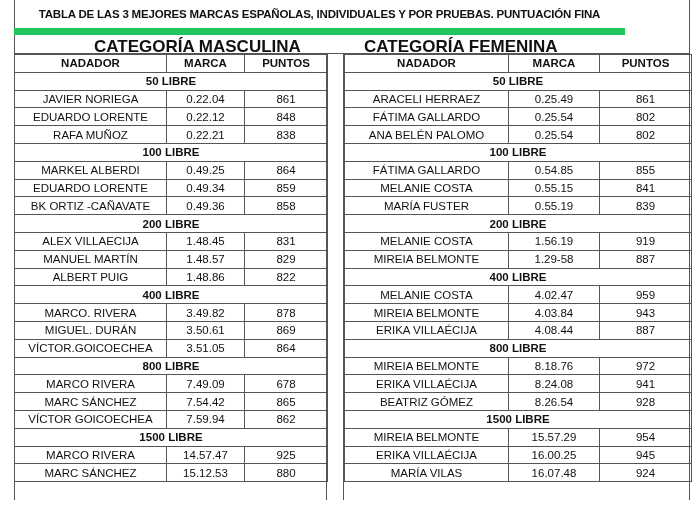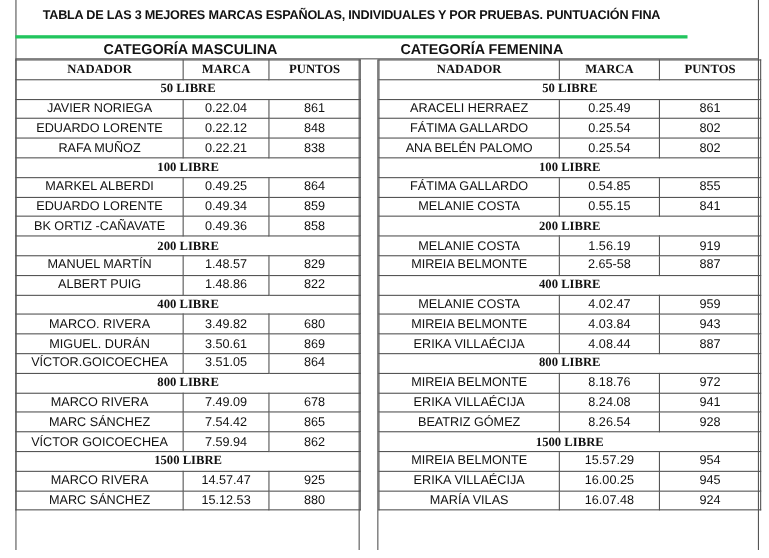--- a/index.html
+++ b/index.html
@@ -1,32 +1,32 @@
 <!DOCTYPE html>
 <html><head>
 <meta charset="utf-8">
 <style>
   html, body { margin: 0; padding: 0; background: #ffffff; }
   body { width: 699px; height: 507px; position: relative; overflow: hidden;
          font-family: "Liberation Sans", sans-serif; color: #111; }
   .frame { position: absolute; left: 14px; top: 0px; width: 676px; height: 500px;
            border-left: 1px solid #555; border-right: 1px solid #555; box-sizing: border-box; }
   .title-row { position: absolute; left: 14px; top: 0; width: 611px; height: 35px;
-               border-bottom: 3px solid #22c55e; box-sizing: border-box;
+               border-bottom: 7px solid #22c55e; box-sizing: border-box;
                font-size: 11.5px; font-weight: bold; text-align: center; padding-top: 8px;
                letter-spacing: -0.2px; }
   .cat-row { position: absolute; top: 35px; height: 19px; width: 676px; left: 14px;
              border-bottom: 1px solid #555; box-sizing: border-box; }
-  .cat-label { position: absolute; top: 2px; font-size: 13px; font-weight: bold; }
+  .cat-label { position: absolute; top: 2px; font-size: 17px; font-weight: bold; }
   .cat-left { left: 80px; }
   .cat-right { left: 350px; }
   table.t { position: absolute; top: 54px; border-collapse: collapse; table-layout: fixed; }
   table.t td { border: 1px solid #555; height: 16.8px; padding: 0; text-align: center;
                font-size: 11.5px; white-space: nowrap; overflow: hidden; line-height: 16px; }
-  table.t tr.hdr td, table.t tr.ev td { font-weight: bold; font-family: Liberation Serif, serif; }
+  table.t tr.hdr td, table.t tr.ev td { font-weight: bold; }
   #tleft { left: 14px; width: 313px; }
   #tright { left: 344px; width: 347px; }
   .spacer { position: absolute; left: 326px; top: 54px; width: 18px; height: 446px;
             border-left: 1px solid #555; border-right: 1px solid #555; box-sizing: border-box; }
 </style>
 </head>
 <body>
 
 <div class="frame"></div>
 <div class="title-row">TABLA DE LAS 3 MEJORES MARCAS ESPAÑOLAS, INDIVIDUALES Y POR PRUEBAS. PUNTUACIÓN FINA</div>
@@ -81,36 +81,41 @@
       </tr>
       <tr>
         <td>BK ORTIZ -CAÑAVATE</td>
         <td>0.49.36</td>
         <td>858</td>
       </tr>
       <tr class="ev">
         <td colspan="3">200 LIBRE</td>
       </tr>
       <tr>
+        <td>ALEX VILLAECIJA</td>
+        <td>1.48.45</td>
+        <td>831</td>
+      </tr>
+      <tr>
         <td>MANUEL MARTÍN</td>
         <td>1.48.57</td>
         <td>829</td>
       </tr>
       <tr>
         <td>ALBERT PUIG</td>
         <td>1.48.86</td>
         <td>822</td>
       </tr>
       <tr class="ev">
         <td colspan="3">400 LIBRE</td>
       </tr>
       <tr>
         <td>MARCO. RIVERA</td>
         <td>3.49.82</td>
-        <td>680</td>
+        <td>878</td>
       </tr>
       <tr>
         <td>MIGUEL. DURÁN</td>
         <td>3.50.61</td>
         <td>869</td>
       </tr>
       <tr>
         <td>VÍCTOR.GOICOECHEA</td>
         <td>3.51.05</td>
         <td>864</td>
@@ -184,31 +189,36 @@
       <tr>
         <td>FÁTIMA GALLARDO</td>
         <td>0.54.85</td>
         <td>855</td>
       </tr>
       <tr>
         <td>MELANIE COSTA</td>
         <td>0.55.15</td>
         <td>841</td>
       </tr>
+      <tr>
+        <td>MARÍA FUSTER</td>
+        <td>0.55.19</td>
+        <td>839</td>
+      </tr>
       <tr class="ev">
         <td colspan="3">200 LIBRE</td>
       </tr>
       <tr>
         <td>MELANIE COSTA</td>
         <td>1.56.19</td>
         <td>919</td>
       </tr>
       <tr>
         <td>MIREIA BELMONTE</td>
-        <td>2.65-58</td>
+        <td>1.29-58</td>
         <td>887</td>
       </tr>
       <tr class="ev">
         <td colspan="3">400 LIBRE</td>
       </tr>
       <tr>
         <td>MELANIE COSTA</td>
         <td>4.02.47</td>
         <td>959</td>
       </tr>

